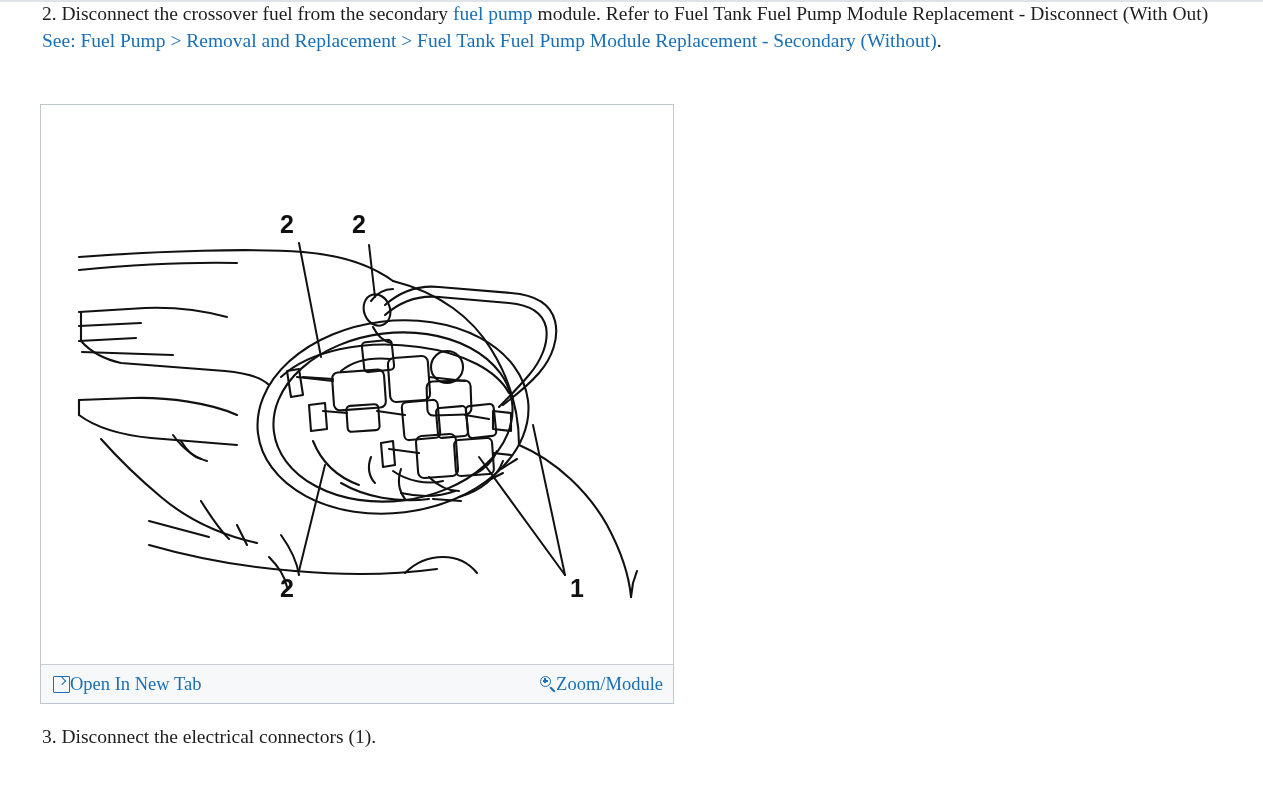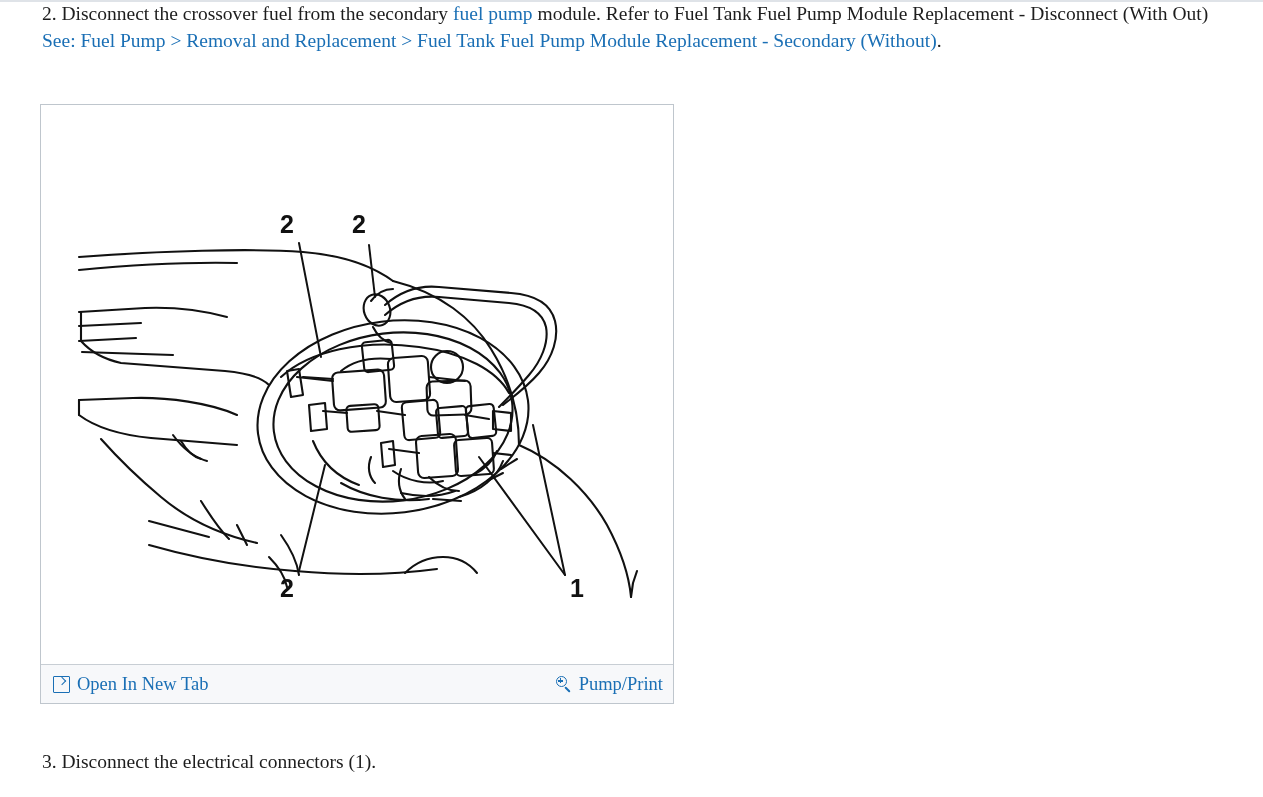--- a/index.html
+++ b/index.html
@@ -82,21 +82,20 @@
     box-sizing: border-box;
     display: flex;
     align-items: center;
     justify-content: space-between;
     padding: 0 10px 0 12px;
   }
 
   .toolbar-btn {
     display: flex;
     align-items: center;
-    gap: 7px;
     color: #1a6fb5;
     font-family: "Liberation Serif", serif;
     font-size: 18.5px;
     cursor: pointer;
     background: none;
     border: none;
     padding: 0;
   }
 
   .icon-newtab {
@@ -162,21 +161,21 @@
     width: 6.5px;
     height: 2px;
     background: #1a6fb5;
     transform: rotate(45deg);
     transform-origin: left center;
     border-radius: 1px;
   }
 
   .step-3 {
     position: absolute;
-    top: 748px;
+    top: 723px;
     left: 42px;
     width: 900px;
   }
 
   .callout {
     font-family: "Liberation Sans", sans-serif;
     font-size: 25px;
     font-weight: bold;
     fill: #111111;
   }
@@ -296,21 +295,21 @@
   <div class="figure-toolbar">
     <button class="toolbar-btn">
       <span class="icon-newtab"></span>
       <span class="toolbar-label">Open In New Tab</span>
     </button>
     <button class="toolbar-btn">
       <span class="icon-zoom">
         <span class="lens"></span>
         <span class="handle"></span>
       </span>
-      <span class="toolbar-label">Pump/Print</span>
+      <span class="toolbar-label">Zoom/Module</span>
     </button>
   </div>
 </div>
 
 <div class="step step-3">
   <span>3.</span>
   <span>Disconnect the electrical connectors (1).</span>
 </div>
 
 </body></html>

